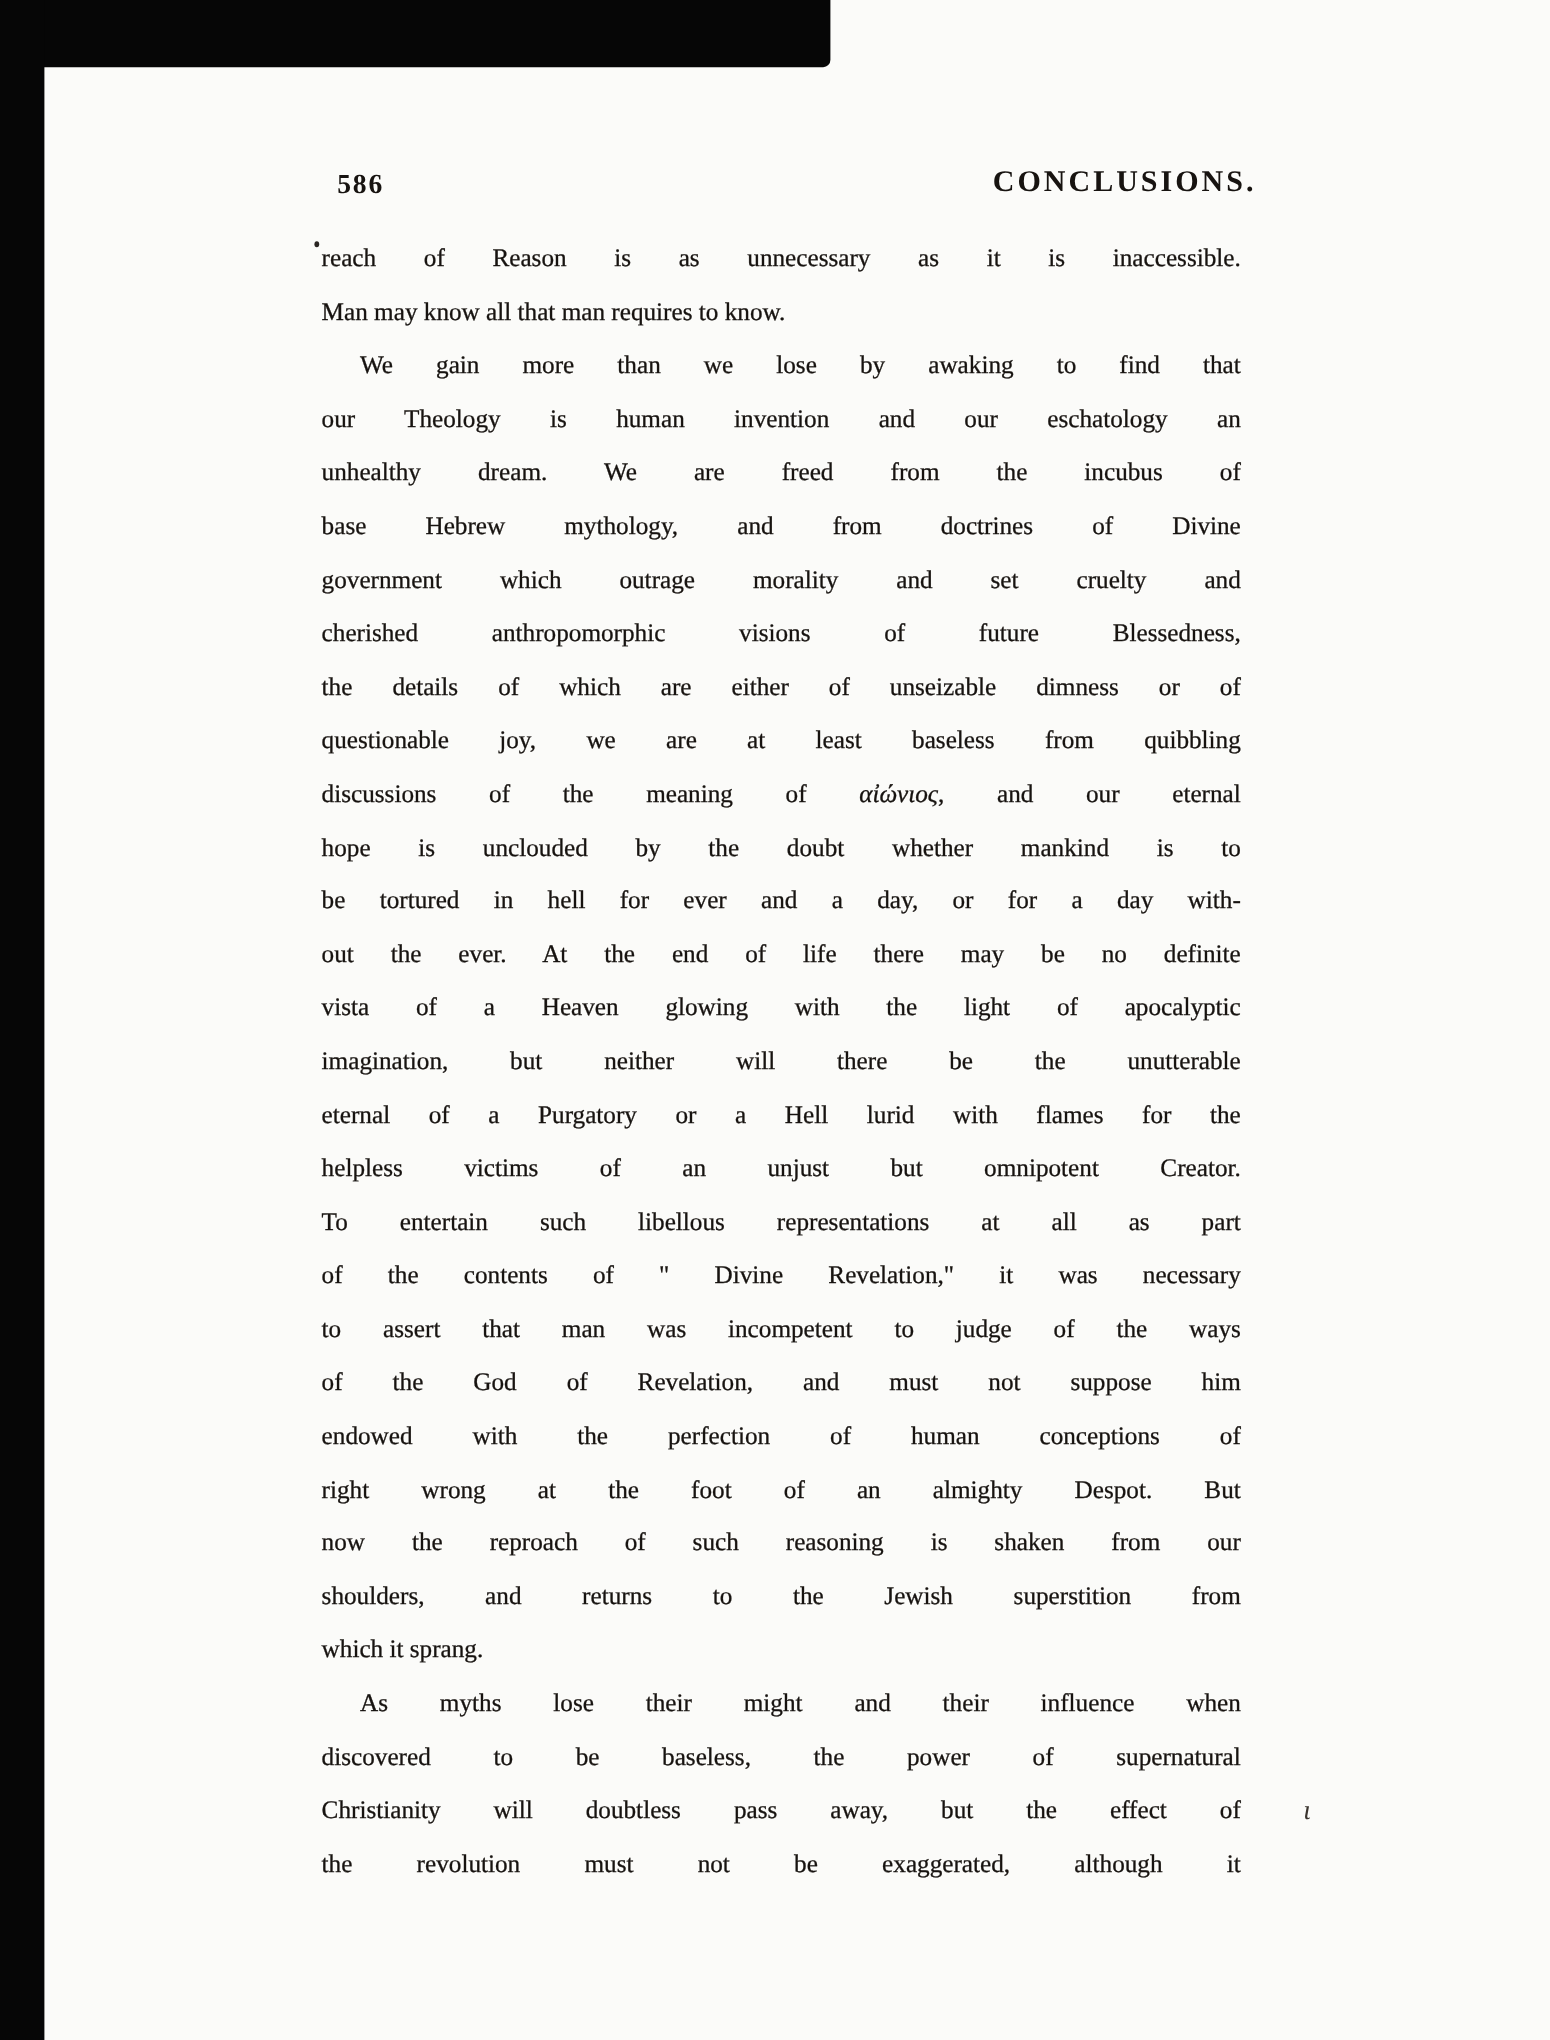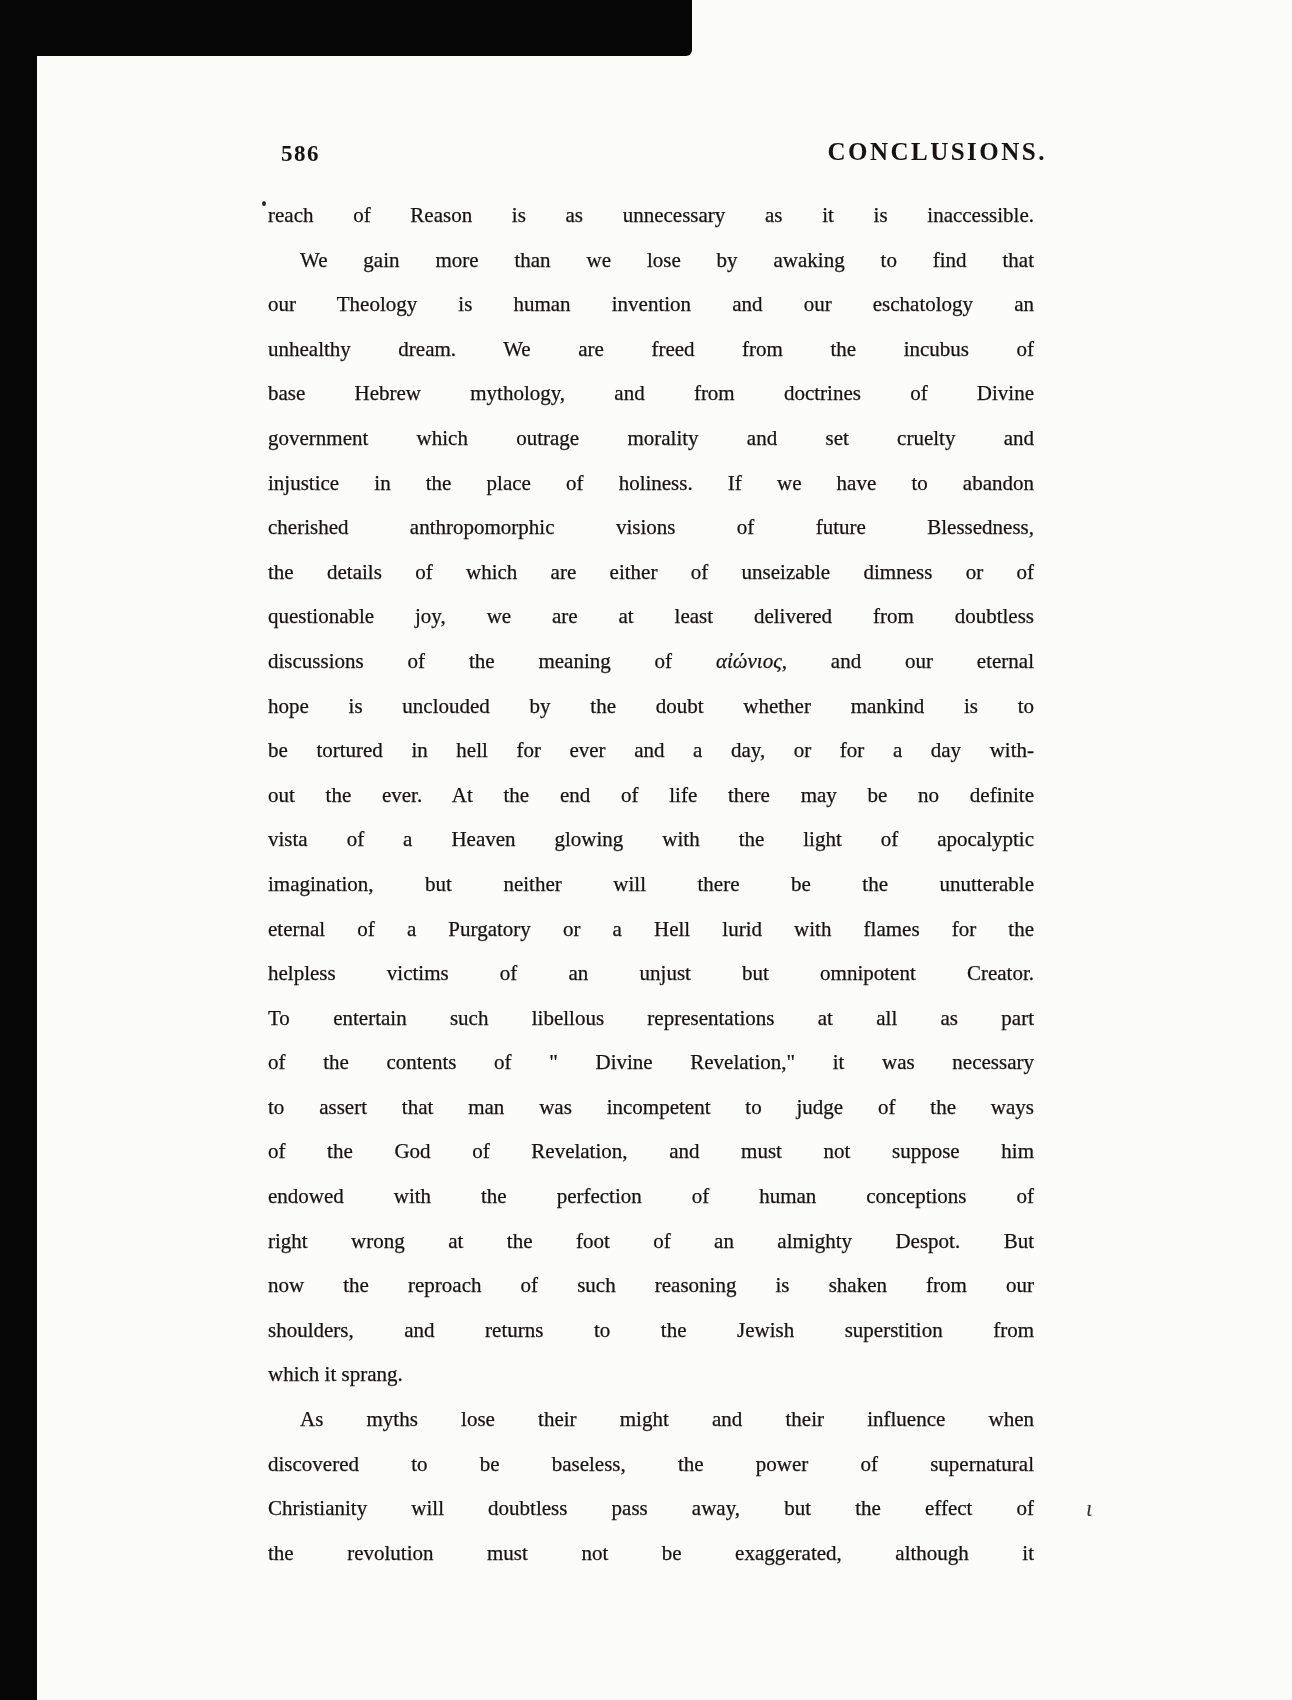--- a/index.html
+++ b/index.html
@@ -106,31 +106,31 @@
   <div class="scan-bar-left"></div>
 
   <div class="page-header">
     <span class="page-number">586</span>
     <span class="running-head">CONCLUSIONS.</span>
   </div>
 
   <div class="page-body">
       <div class="paragraph">
         <div class="line">reach of Reason is as unnecessary as it is inaccessible.</div>
+        <div class="line para-end">Man may know all that man requires to know.</div>
       </div>
       <div class="paragraph indent">
         <div class="line">We gain more than we lose by awaking to find that</div>
         <div class="line">our Theology is human invention and our eschatology an</div>
         <div class="line">unhealthy dream.  We are freed from the incubus of</div>
         <div class="line">base Hebrew mythology, and from doctrines of Divine</div>
         <div class="line">government which outrage morality and set cruelty and</div>
-        <div class="line">injustice in the place of holiness.  If we have to abandon</div>
         <div class="line">cherished anthropomorphic visions of future Blessedness,</div>
         <div class="line">the details of which are either of unseizable dimness or of</div>
-        <div class="line">questionable joy, we are at least delivered from doubtless</div>
+        <div class="line">questionable joy, we are at least baseless from quibbling</div>
         <div class="line">discussions of the meaning of <i>αἰώνιος</i>, and our eternal</div>
         <div class="line">hope is unclouded by the doubt whether mankind is to</div>
         <div class="line">be tortured in hell for ever and a day, or for a day with-</div>
         <div class="line">out the ever.  At the end of life there may be no definite</div>
         <div class="line">vista of a Heaven glowing with the light of apocalyptic</div>
         <div class="line">imagination, but neither will there be the unutterable</div>
         <div class="line">eternal of a Purgatory or a Hell lurid with flames for the</div>
         <div class="line">helpless victims of an unjust but omnipotent Creator.</div>
         <div class="line">To entertain such libellous representations at all as part</div>
         <div class="line">of the contents of " Divine Revelation," it was necessary</div>

